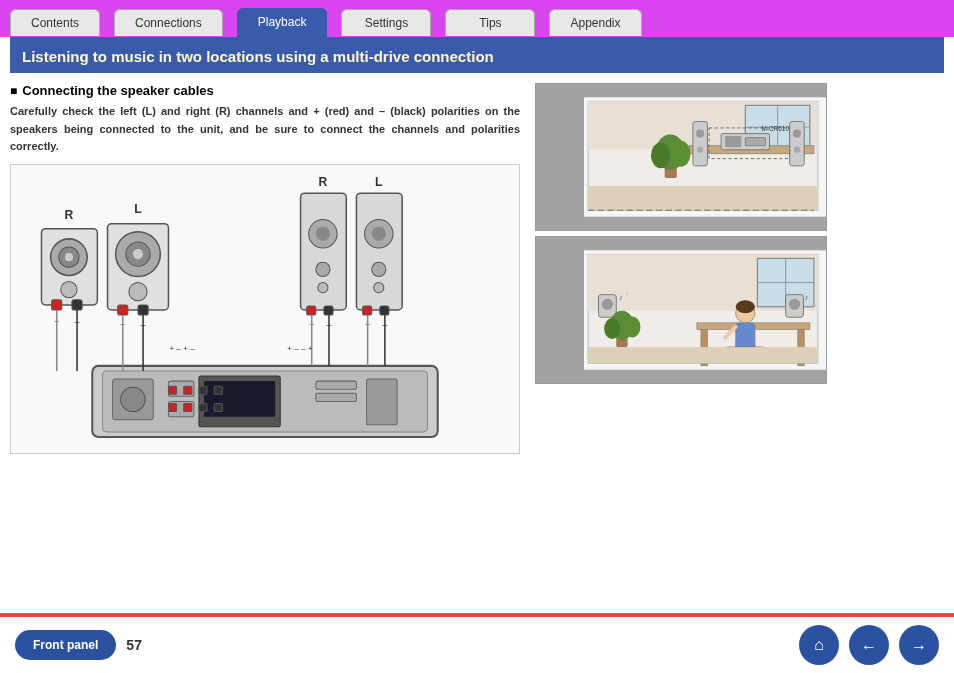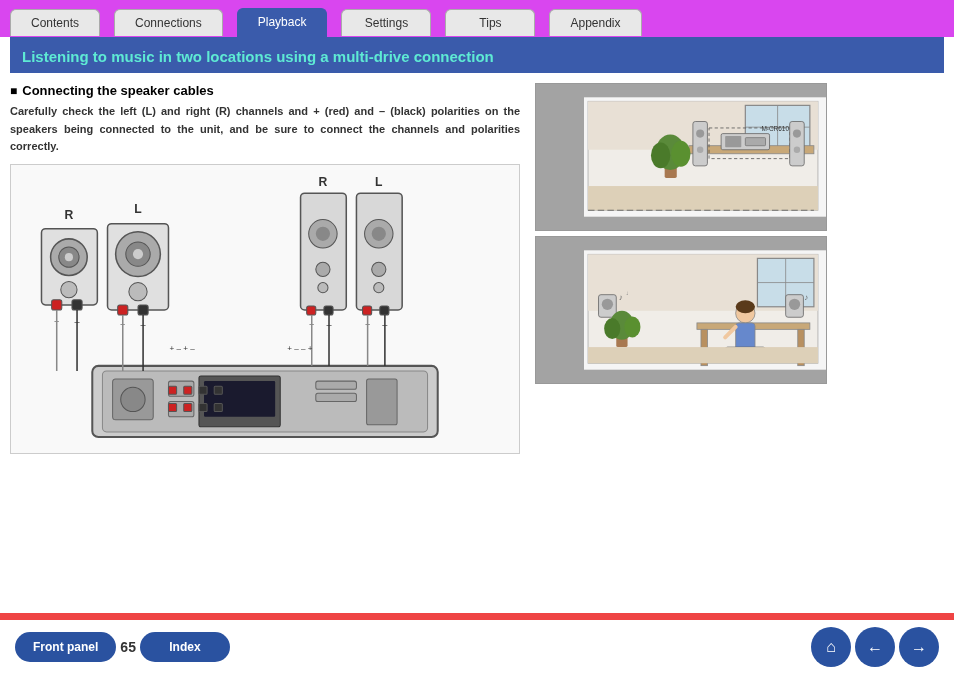--- a/index.html
+++ b/index.html
@@ -47,21 +47,21 @@
       margin: 0 10px;
     }
 
     
     .page-title-banner {
       margin: 0 10px;
       background: #3a5bab;
       padding: 8px 12px;
     }
     .page-title-banner h1 {
-      color: #5eead4;
+      color: #fef9c3;
       font-size: 15px;
       font-weight: bold;
     }
 
     
     .main-content {
       display: flex;
       padding: 10px 10px 0 10px;
       gap: 15px;
     }
@@ -132,22 +132,22 @@
     .footer {
       position: absolute;
       bottom: 0;
       left: 0;
       right: 0;
       height: 60px;
       background: #fff;
       display: flex;
       align-items: center;
       padding: 0 15px;
-      border-top: 7px solid #ef4444;
-      gap: 4px;
+      border-top: 4px solid #ef4444;
+      gap: 10px;
     }
     .footer-btn {
       background: #2a52a0;
       color: #fff;
       border: none;
       border-radius: 20px;
       padding: 8px 18px;
       font-size: 12px;
       font-weight: bold;
       cursor: pointer;
@@ -392,22 +392,21 @@
         <ellipse cx="60" cy="95" rx="10" ry="13" fill="#5a9030"></ellipse>
 
         <rect x="5" y="120" width="285" height="20" fill="#ddd0b8"></rect>
       </svg>
     </div>
   </div>
 </div>
 
 <div class="footer">
   <button class="footer-btn">Front panel</button>
-  <span class="footer-page-num">65</span>
-  <button class="footer-btn">Index</button>
+  <span class="footer-page-num">57</span>
   <div style="flex:1"></div>
   <button class="footer-nav-btn">
     <span>⌂</span>
   </button>
   <button class="footer-nav-btn">
     <span>←</span>
   </button>
   <button class="footer-nav-btn">
     <span>→</span>
   </button>

